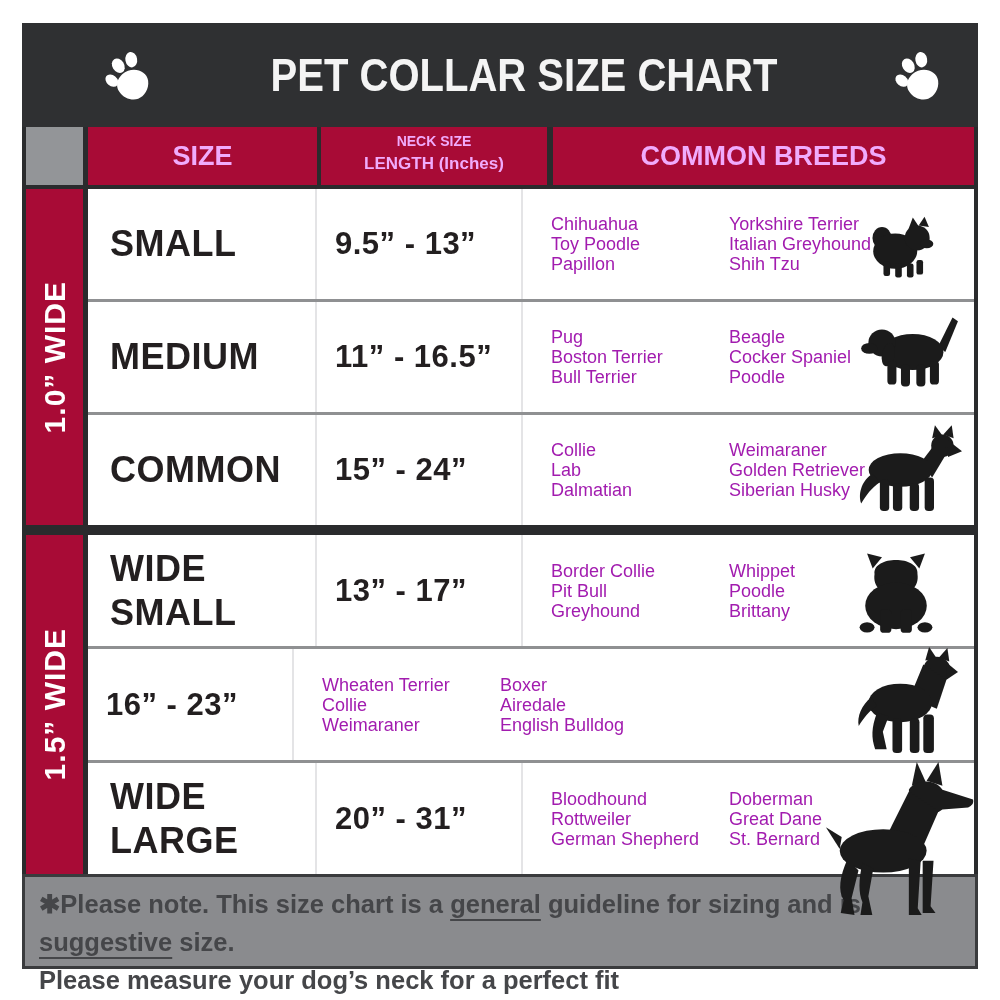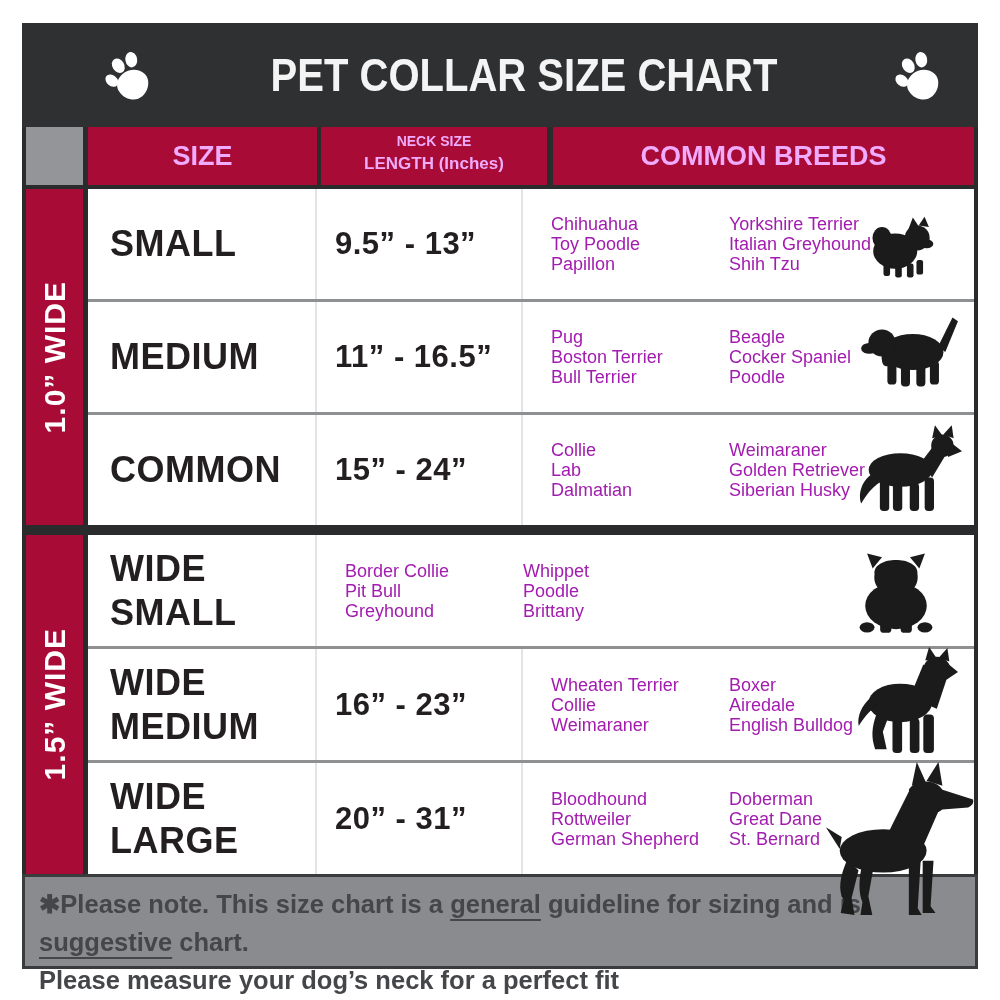--- a/index.html
+++ b/index.html
@@ -217,20 +217,21 @@
       <div class="section sec2">
         <div class="strip">
           <div class="strip-label">1.5” WIDE</div>
         </div>
         <div class="rows">
 
           <div class="row">
             <div class="cell-size">
                 <span class="lbl">WIDE SMALL</span>
               </div>
+            <div class="cell-neck">13” - 17”</div>
             <div class="cell-breeds">
               <div class="breed-col a">Border Collie
 Pit Bull
 Greyhound</div>
               <div class="breed-col b">Whippet
 Poodle
 Brittany</div>
               <div class="dog dog-4">
                 <svg viewBox="0 0 90 96">
                     <g fill="#1b1b1b">
@@ -242,23 +243,20 @@
                   <rect x="50" y="70" width="12" height="25" rx="4"></rect>
                   <ellipse cx="14" cy="89" rx="8" ry="5.5"></ellipse>
                   <ellipse cx="76" cy="89" rx="8" ry="5.5"></ellipse>
                 </g>
                   </svg>
               </div>
             </div>
           </div>
 
           <div class="row">
-            <div class="cell-size">
-                <span class="lbl">WIDE MEDIUM</span>
-              </div>
             <div class="cell-neck">16” - 23”</div>
             <div class="cell-breeds">
               <div class="breed-col a">Wheaten Terrier
 Collie
 Weimaraner</div>
               <div class="breed-col b">Boxer
 Airedale
 English Bulldog</div>
               <div class="dog dog-5">
                 <svg viewBox="0 0 110 112">
@@ -309,18 +307,18 @@
                   </svg>
               </div>
             </div>
           </div>
 
         </div>
       </div>
     </div>
 
     <div class="footnote">
-      <span><span>✱Please note. This size chart is a </span><span class="u">general</span><span> guideline for sizing and is </span><span class="u">suggestive</span><span> chart.</span><br>
+      <span><span>✱Please note. This size chart is a </span><span class="u">general</span><span> guideline for sizing and is </span><span class="u">suggestive</span><span> size.</span><br>
       <span>Please measure your dog’s neck for a perfect fit</span></span>
     </div>
 
   </div>
 </div>
 
 </body></html>

